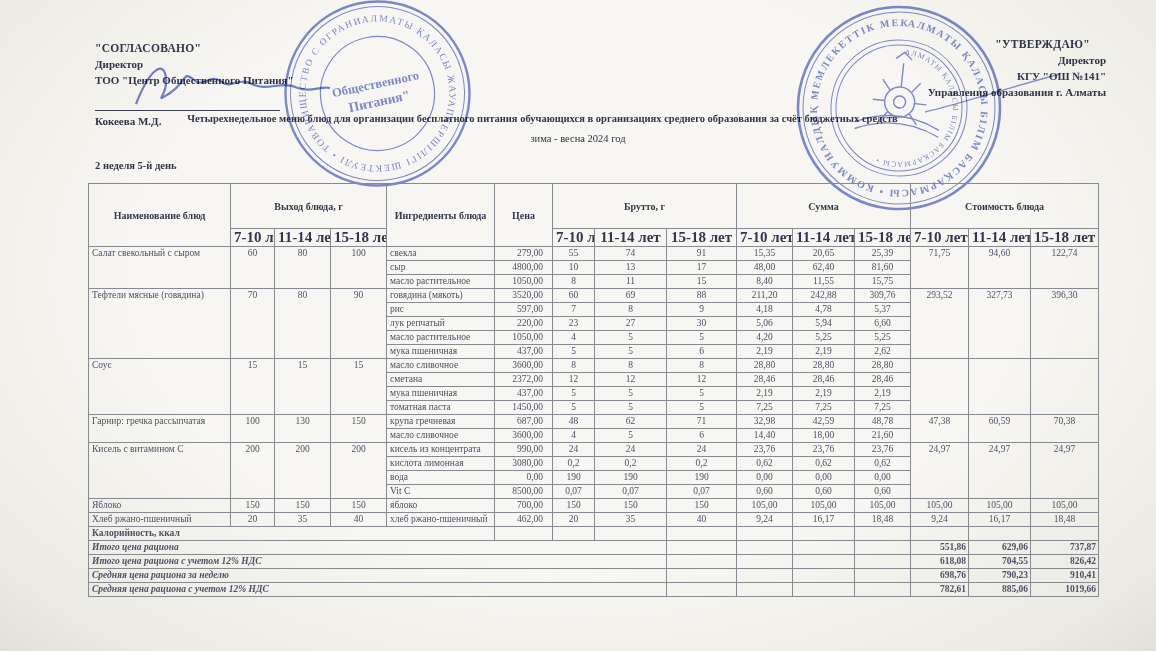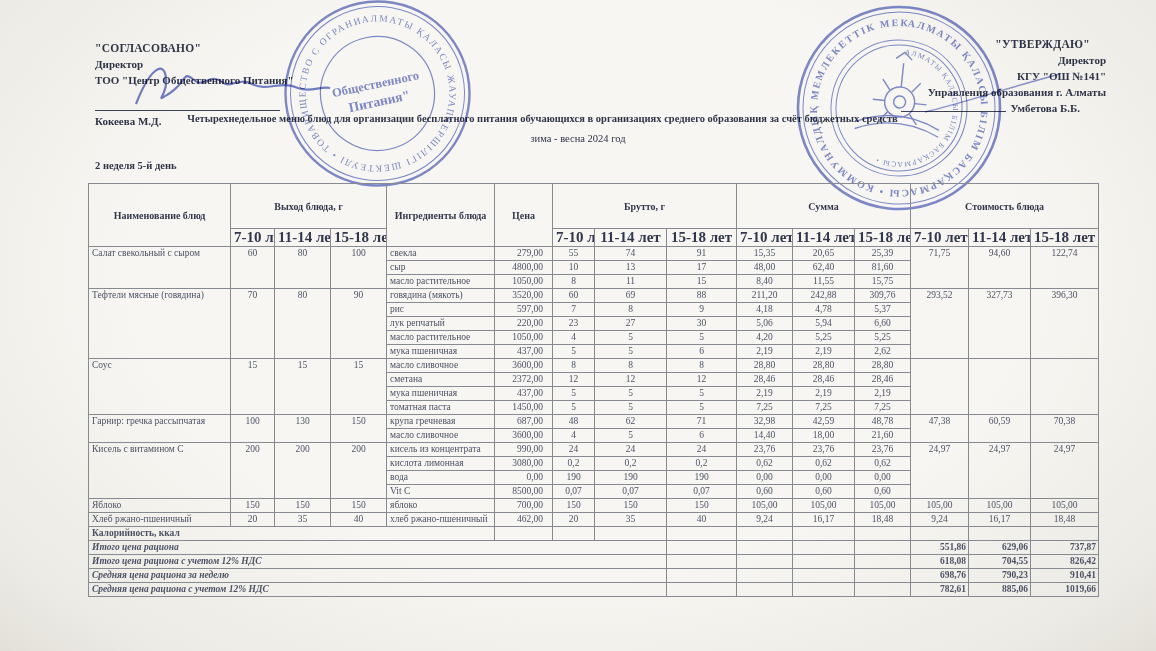--- a/index.html
+++ b/index.html
@@ -61,21 +61,20 @@
     <div>ТОО "Центр Общественного Питания"</div>
     <div class="sig-line"></div>
     <div>Кокеева М.Д.</div>
   </div>
 
   <div class="hblock hblock-right">
     <div class="ttl">"УТВЕРЖДАЮ"</div>
     <div>Директор</div>
     <div>КГУ "ОШ №141"</div>
     <div>Управления образования г. Алматы</div>
-    <div class="signer"><span class="inline-line"></span><span>Умбетова Б.Б.</span></div>
   </div>
 
   <div class="doc-title">Четырехнедельное меню блюд для организации бесплатного питания обучающихся в организациях среднего образования за счёт бюджетных средств</div>
   <div class="doc-subtitle">зима - весна 2024 год</div>
   <div class="week-label">2 неделя 5-й день</div>
 
   <svg class="stamp stamp-left" width="195" height="195" viewBox="0 0 195 195">
     <g fill="none" stroke="#5b6bc4">
       <circle cx="97.5" cy="97.5" r="92" stroke-width="2.4"></circle>
       <circle cx="97.5" cy="97.5" r="87" stroke-width="1"></circle>

